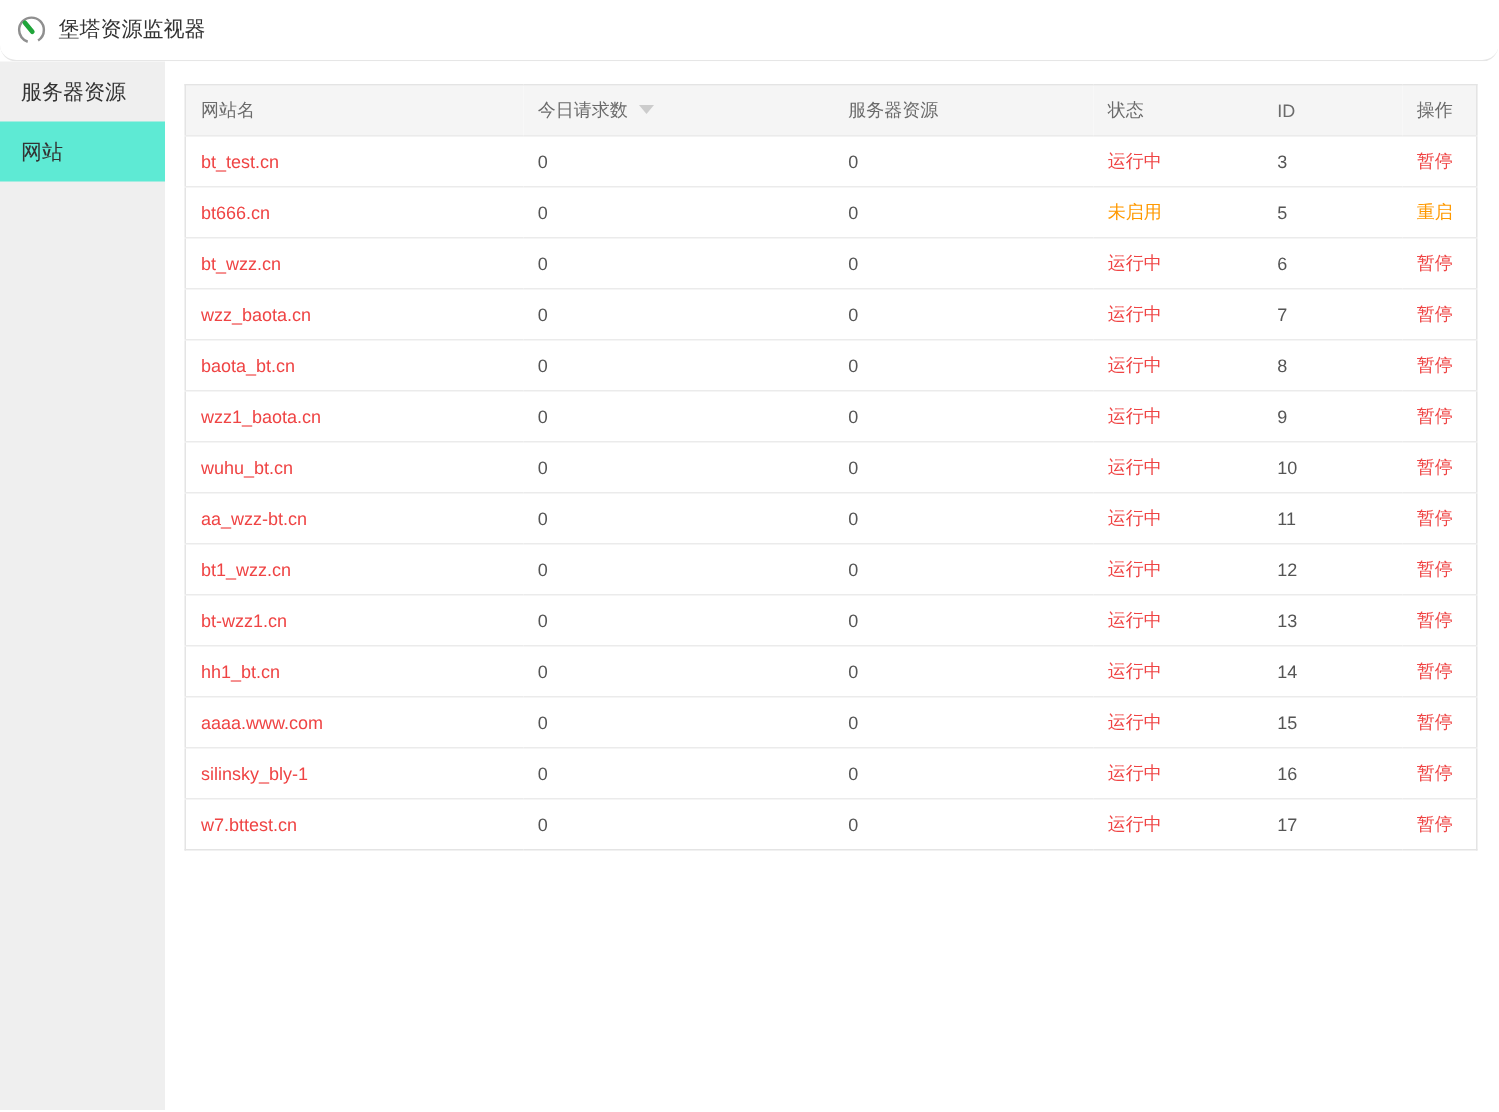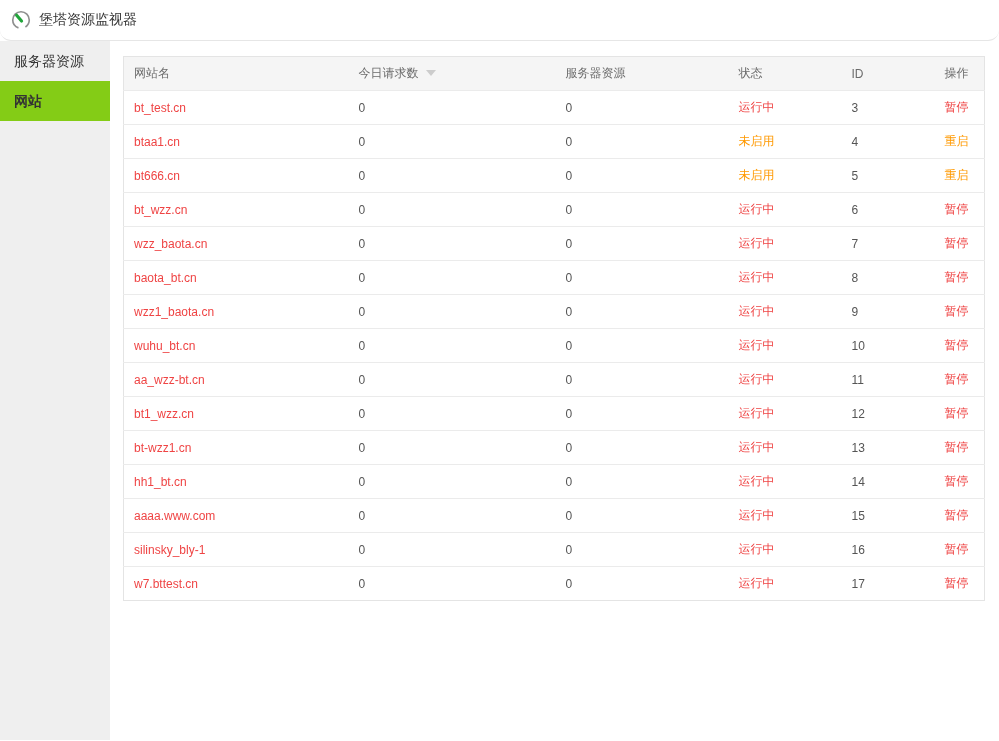--- a/index.html
+++ b/index.html
@@ -30,21 +30,21 @@
     flex-shrink: 0;
   }
   .side-item {
     height: 40px;
     line-height: 40px;
     padding-left: 14px;
     font-size: 14px;
     color: #333;
     cursor: pointer;
   }
-  .side-item.active { background: #84cc16; font-weight: bold; }
+  .side-item.active { background: #5eead4; }
   .main {
     flex: 1;
     padding: 15px 0 0 13px;
     background: #ffffff;
   }
   
   table.sites {
     width: 862px;
     border-collapse: collapse;
     border: 1px solid #e4e4e4;
@@ -120,28 +120,20 @@
       <tbody>
           <tr>
             <td><a class="link c-green">bt_test.cn</a></td>
             <td><span>0</span></td>
             <td><span>0</span></td>
             <td><span class="c-green">运行中</span></td>
             <td><span>3</span></td>
             <td><a class="link c-green">暂停</a></td>
           </tr>
           <tr>
-            <td><a class="link c-green">btaa1.cn</a></td>
-            <td><span>0</span></td>
-            <td><span>0</span></td>
-            <td><span class="c-orange">未启用</span></td>
-            <td><span>4</span></td>
-            <td><a class="link c-orange">重启</a></td>
-          </tr>
-          <tr>
             <td><a class="link c-green">bt666.cn</a></td>
             <td><span>0</span></td>
             <td><span>0</span></td>
             <td><span class="c-orange">未启用</span></td>
             <td><span>5</span></td>
             <td><a class="link c-orange">重启</a></td>
           </tr>
           <tr>
             <td><a class="link c-green">bt_wzz.cn</a></td>
             <td><span>0</span></td>

